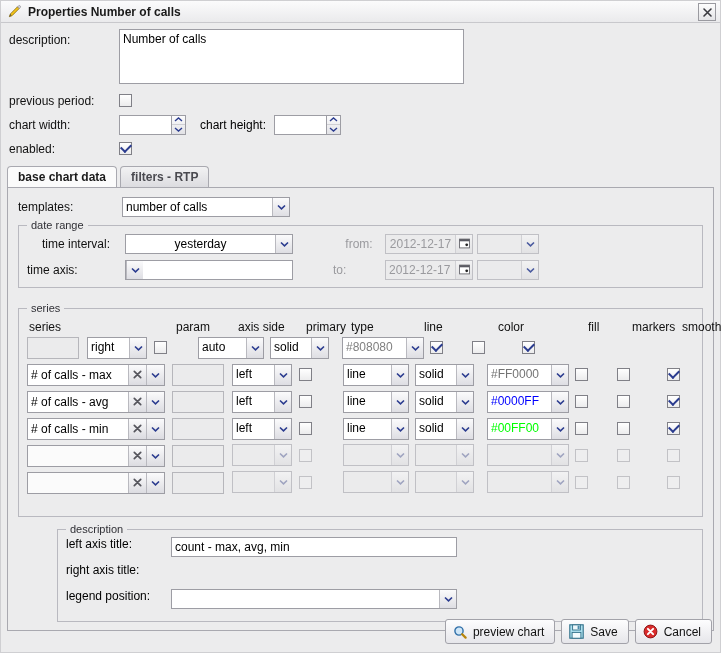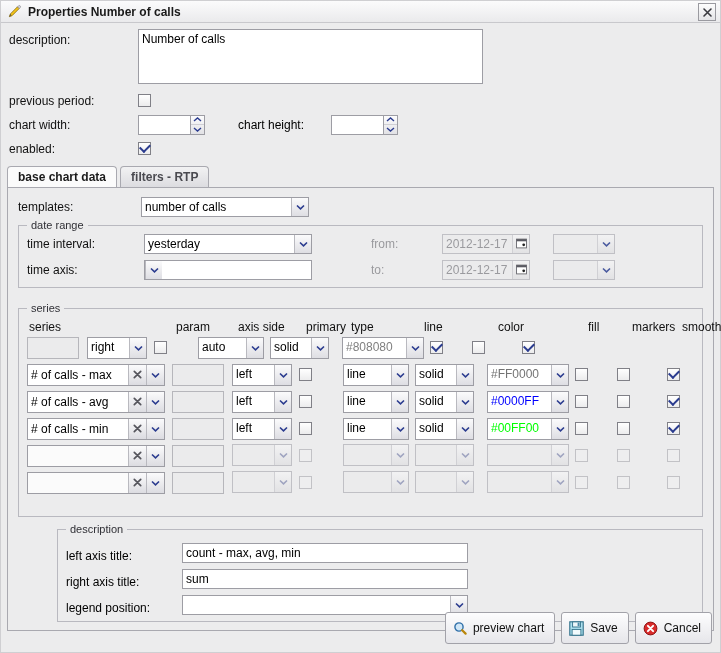--- a/index.html
+++ b/index.html
@@ -49,21 +49,20 @@
   .close-btn svg { display: block; }
 
   
   .body-area {
     padding: 0 8px;
   }
   .frow {
     display: flex;
     align-items: center;
     min-height: 21px;
-    gap: 19px;
   }
   .flabel {
     width: 110px;
     flex: 0 0 110px;
     font-size: 12px;
     color: #111;
   }
 
   
   .tinput {
@@ -287,32 +286,32 @@
   .param-box { width: 52px; height: 22px; }
   .type-sel  { width: 66px; height: 22px; }
   .line-sel  { width: 59px; height: 22px; }
   .color-sel { width: 82px; height: 22px; }
 
   .color-sel .sel-val { font-family: "Liberation Sans", sans-serif; }
 
   .cellcenter { display: flex; align-items: center; }
 
   
-  .drow { display: flex; align-items: flex-end; height: 26px; gap: 11px; }
+  .drow { display: flex; align-items: flex-start; height: 26px; }
   .dlabel { width: 105px; flex: 0 0 105px; font-size: 12px; }
 
   
   .footer {
     position: absolute;
     right: 8px; bottom: 8px;
     display: flex; gap: 6px;
   }
   .btn {
     box-sizing: border-box;
-    height: 32px;
+    height: 25px;
     padding: 0 10px 0 7px;
     display: flex; align-items: center; gap: 6px;
     border: 1px solid #a2a2a9;
     border-radius: 3px;
     background: linear-gradient(#fdfdfe, #e6e6ea);
     font-size: 12px;
     color: #111;
     cursor: pointer;
   }
   .btn svg { display: block; }
@@ -404,21 +403,21 @@
           <svg class="chev" width="9" height="6" viewBox="0 0 9 6">
               <path d="M1 1.5 L4.5 4.8 L8 1.5" fill="none" stroke="#2b3c8f" stroke-width="1.6"></path>
             </svg>
         </span>
       </div>
     </div>
 
     <div class="group">
       <span class="legend">date range</span>
 
-      <div class="frow" style="margin-top:3px;">
+      <div class="frow" style="margin-top:3px;text-align:center;">
         <div class="flabel" style="width:98px; flex:0 0 98px;">time interval:</div>
         <div class="sel" style="width:168px;">
           <span class="sel-val">yesterday</span>
           <span class="sel-arrow">
             <svg class="chev" width="9" height="6" viewBox="0 0 9 6">
                 <path d="M1 1.5 L4.5 4.8 L8 1.5" fill="none" stroke="#2b3c8f" stroke-width="1.6"></path>
               </svg>
           </span>
         </div>
         <div style="width:52px; margin-left:40px; font-size:12px; color:#9a9a9e;">from:</div>
@@ -853,21 +852,20 @@
     <div class="group" style="margin-top:12px; padding-bottom:6px;margin-left:39px;">
       <span class="legend">description</span>
 
       <div class="drow" style="margin-top:3px;">
         <div class="dlabel">left axis title:</div>
         <input class="tinput" style="width: 286px;" value="count - max, avg, min">
       </div>
 
       <div class="drow">
         <div class="dlabel">right axis title:</div>
-        <input class="tinput" style="width: 286px;" value="sum">
       </div>
 
       <div class="drow">
         <div class="dlabel">legend position:</div>
         <div class="sel" style="width:286px;">
           <span class="sel-val"></span>
           <span class="sel-arrow">
             <svg class="chev" width="9" height="6" viewBox="0 0 9 6">
                 <path d="M1 1.5 L4.5 4.8 L8 1.5" fill="none" stroke="#2b3c8f" stroke-width="1.6"></path>
               </svg>

